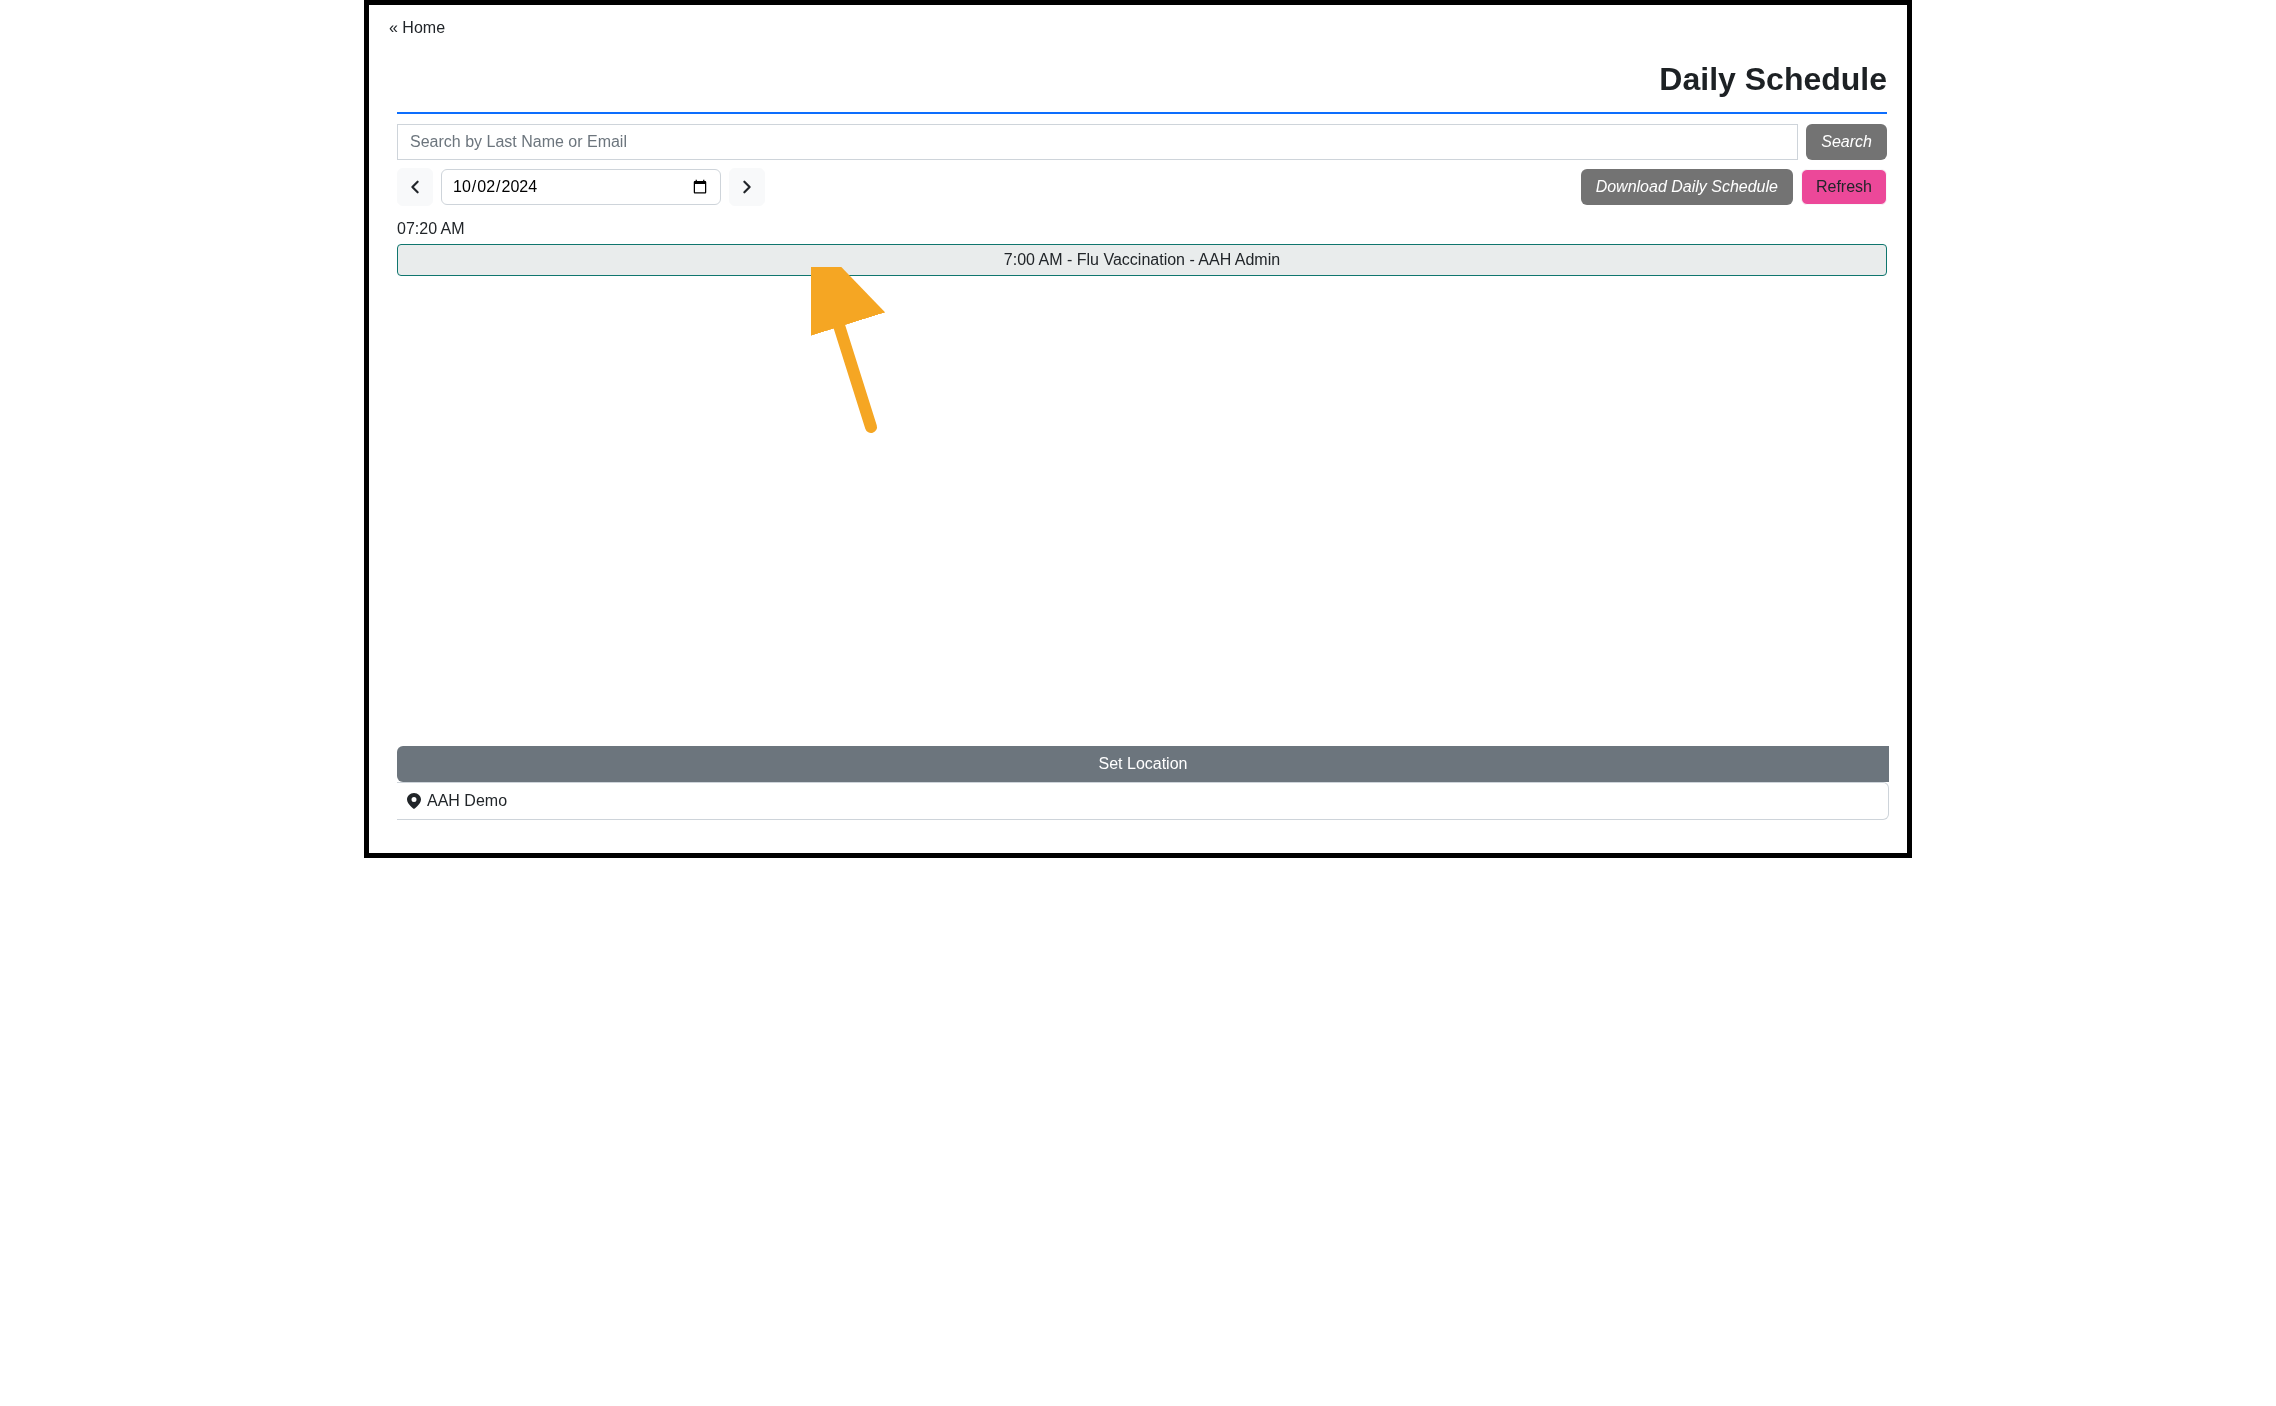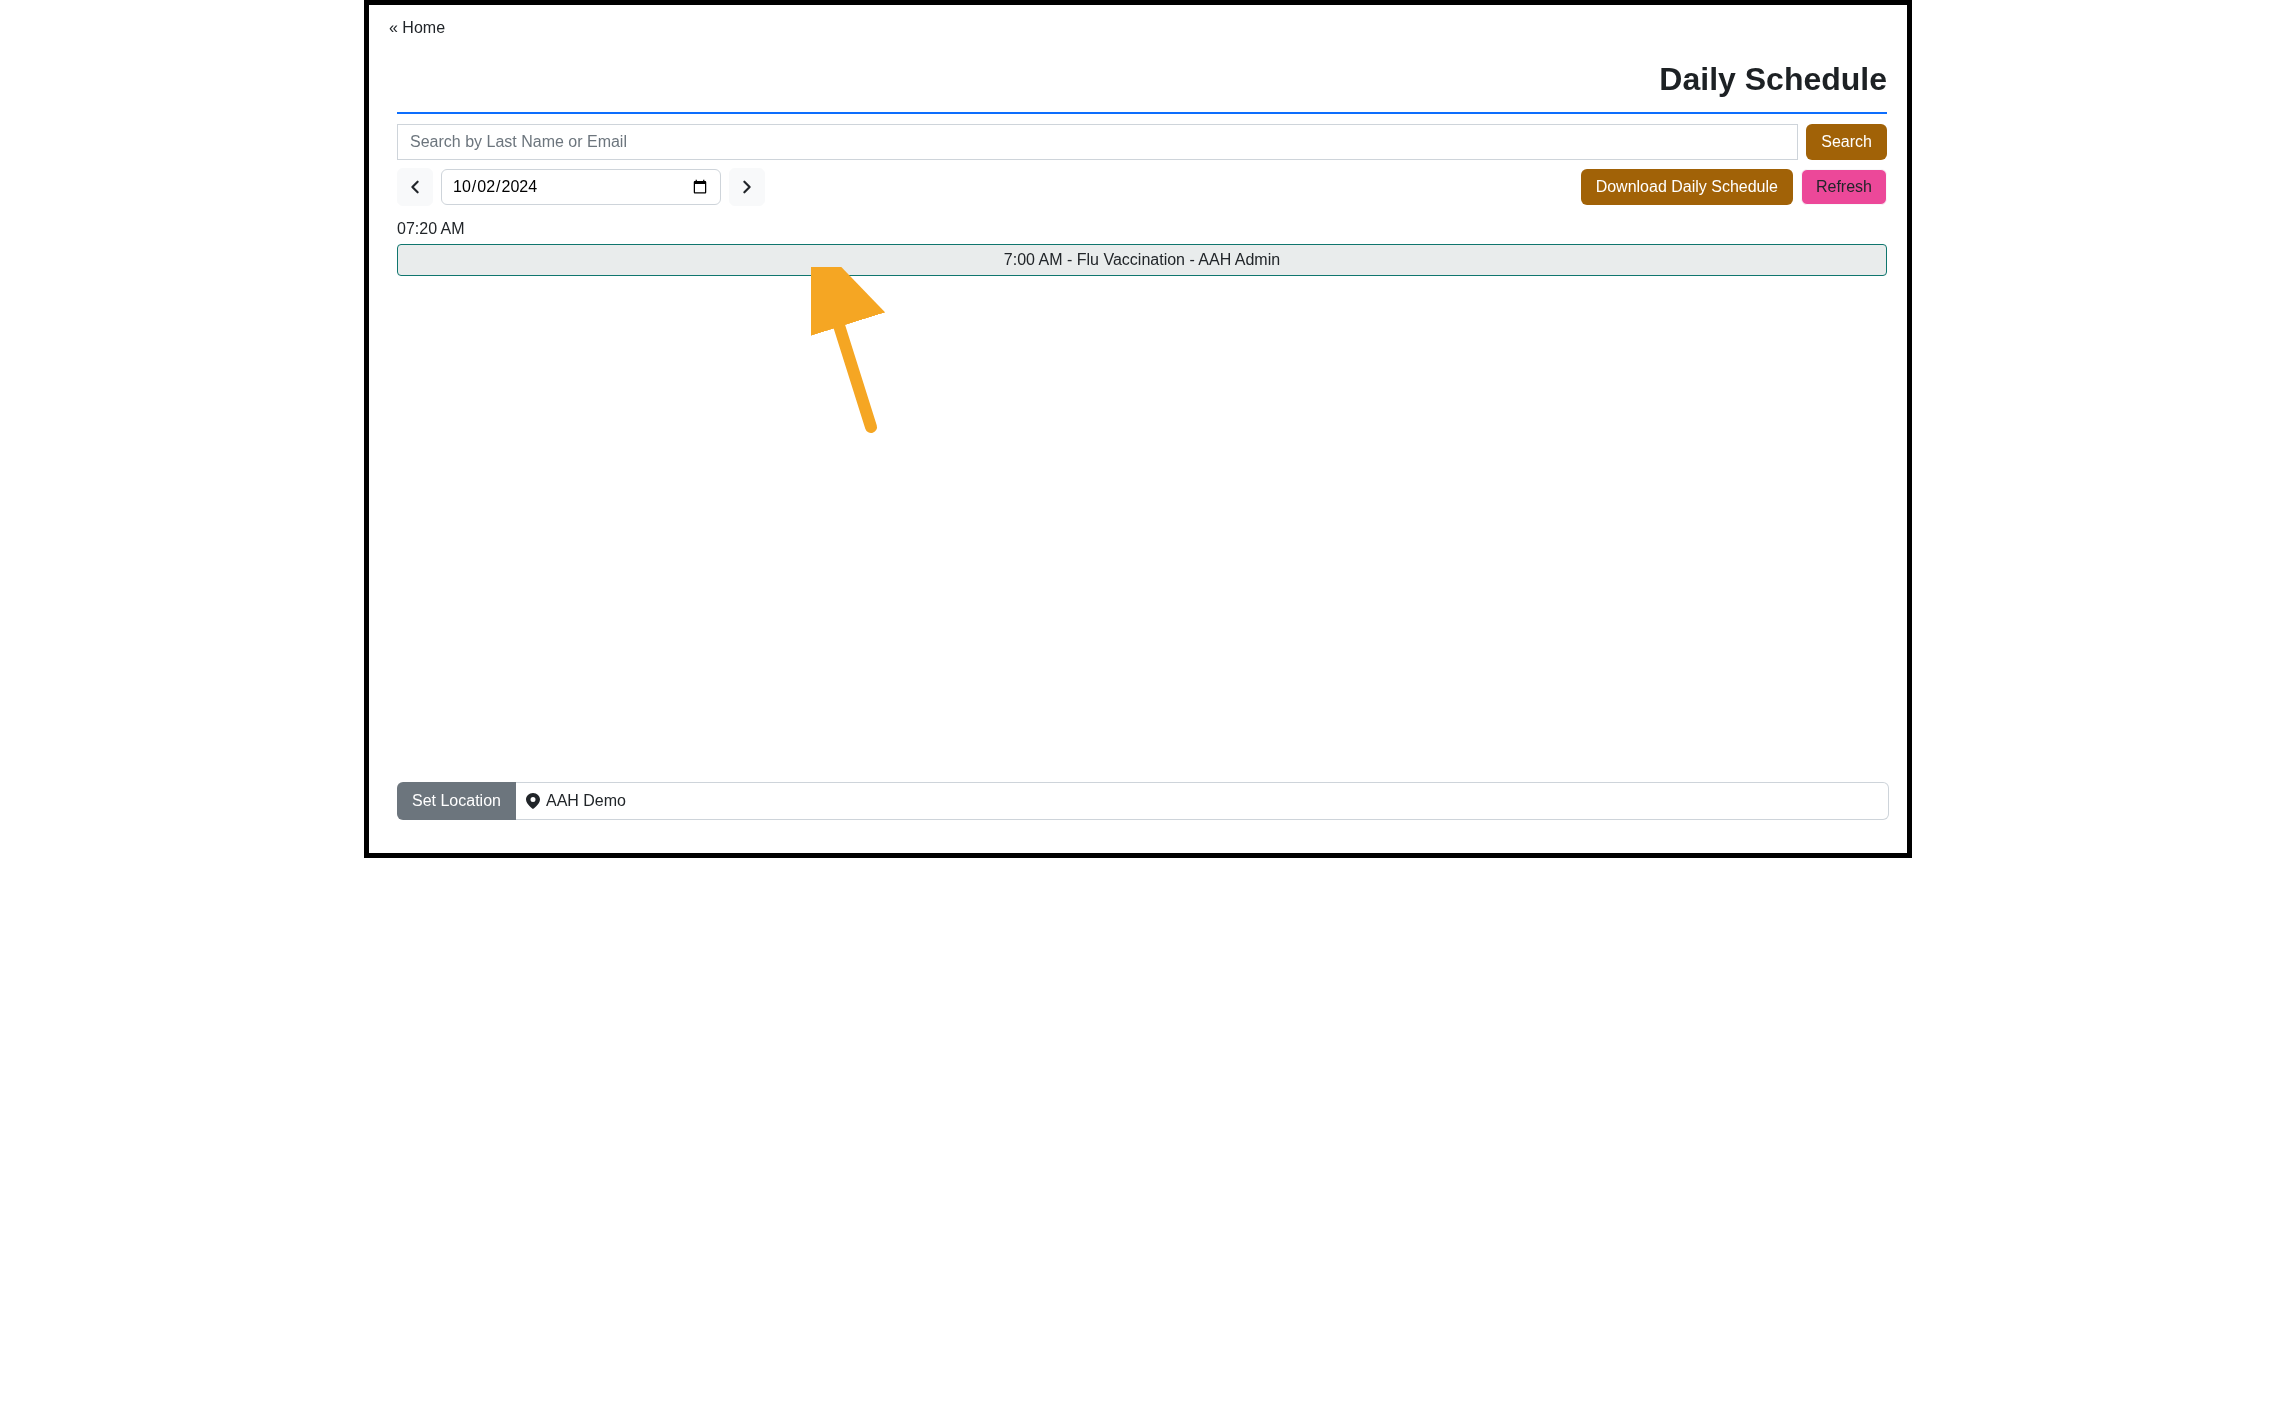--- a/index.html
+++ b/index.html
@@ -73,21 +73,21 @@
     color: #495057;
   }
   .search-input::placeholder { color: #6c757d; }
   .btn {
     border-radius: 6px;
     padding: 8px 14px;
     font-size: 16px;
     border: 1px solid transparent;
     cursor: pointer;
   }
-  .btn-primary { background: #a16207; color: #fff; }
+  .btn-primary { background: #737373; color: #fff; font-style: italic; }
   .btn-light { background: #ec4899; color: #212529; border-color: #f8f9fa; }
   .btn-secondary { background: #6c757d; color: #fff; }
   .date-row { display: flex; align-items: center; gap: 8px; margin-bottom: 14px; }
   .date-nav-btn {
     background: #f8f9fa;
     border: 1px solid #f8f9fa;
     border-radius: 6px;
     width: 36px; height: 38px;
     display: flex; align-items: center; justify-content: center;
     cursor: pointer;
@@ -109,20 +109,21 @@
     text-align: center;
     padding: 6px 0;
     font-size: 16px;
     margin-bottom: 6px;
   }
   .bottom-bar {
     position: absolute;
     left: 28px; right: 18px;
     bottom: 30px;
     display: flex;
+    flex-direction: column;
   }
   .bottom-bar .btn-secondary {
     border-radius: 6px 0 0 6px;
     padding: 8px 14px;
   }
   .loc-field {
     flex: 1;
     border: 1px solid #ced4da;
     border-left: none;
     border-radius: 0 6px 6px 0;

